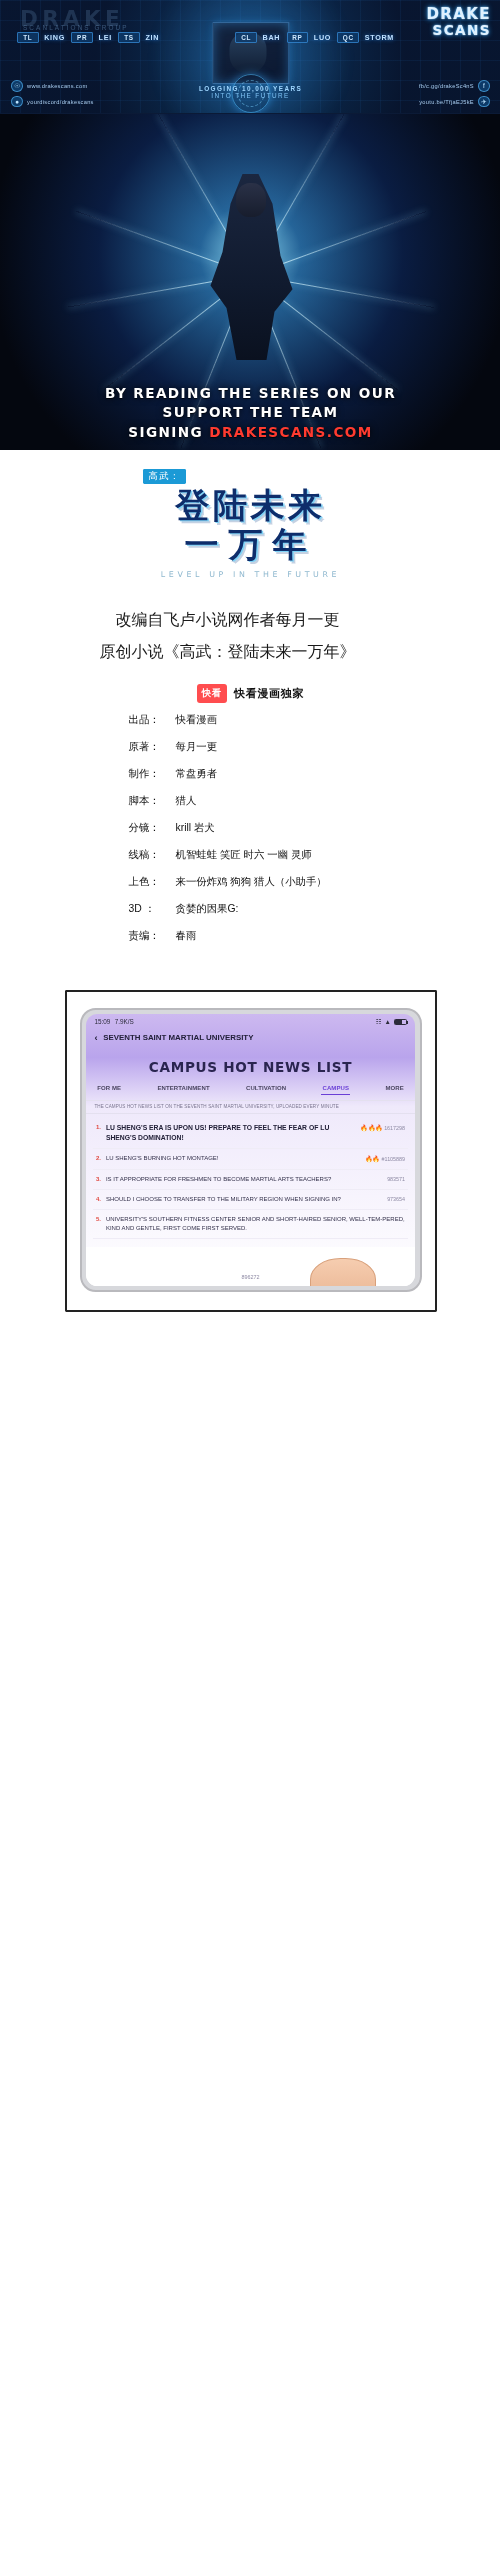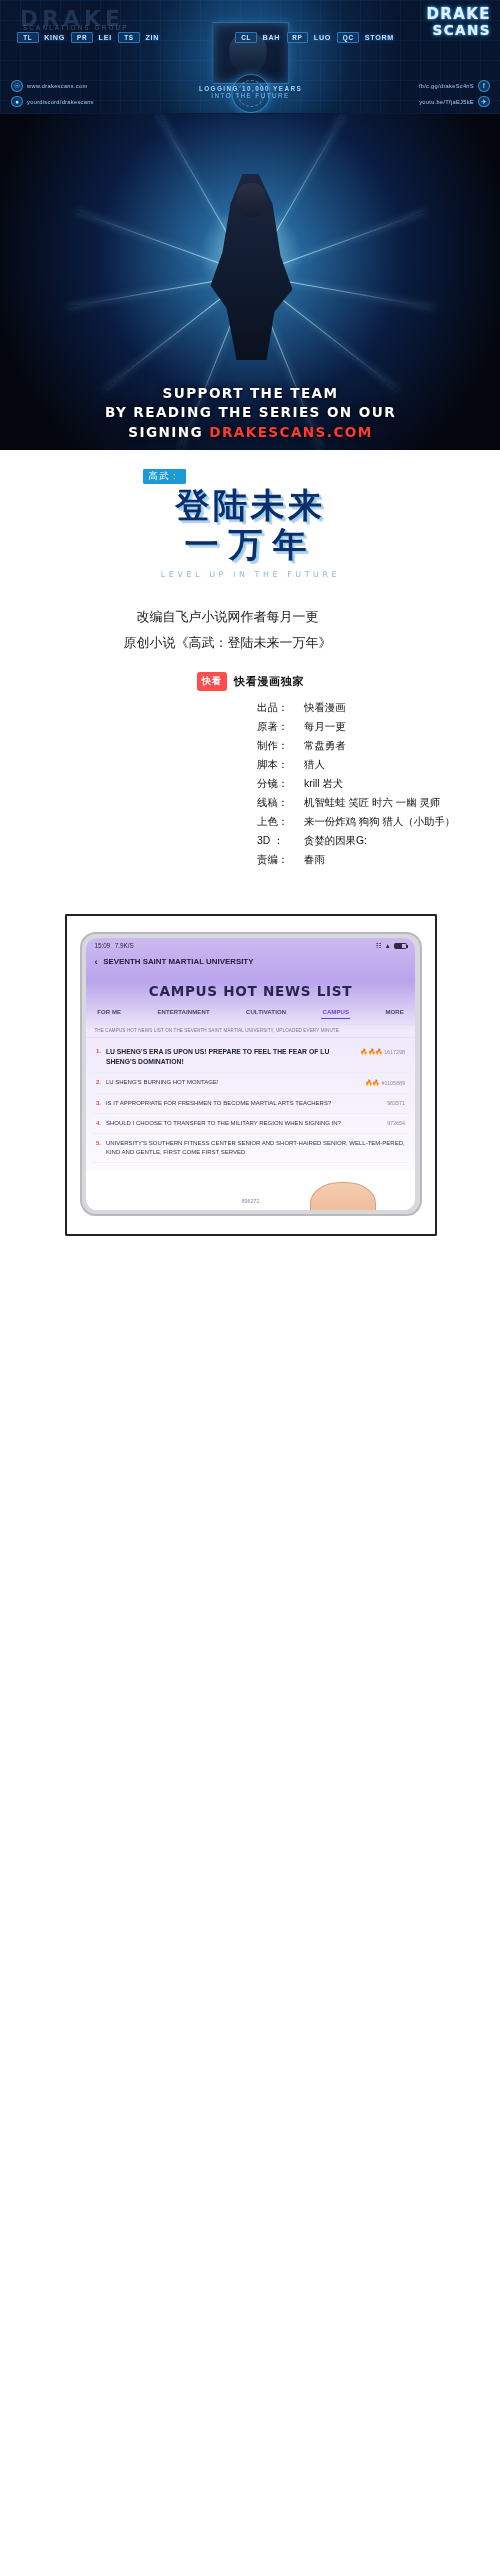--- a/index.html
+++ b/index.html
@@ -181,35 +181,35 @@
   }
   .title-cn .l2 { letter-spacing: 10px; }
   .title-en {
     margin-top: 5.7px; font-size: 7.9px; letter-spacing: 3.6px;
     color: #8fb8cf; font-family: "DejaVu Sans", sans-serif;
   }
 
   
   .info {
     width: 455px; padding: 18.6px 0 4.3px; text-align: center;
-    font-size: 13px; color: #1a1a1a; line-height: 2.0;
+    font-size: 16px; color: #1a1a1a; line-height: 2.0;
   }
   .pub {
     width: 501px; padding: 11.4px 0 2.9px;
     display: flex; align-items: center; justify-content: center; gap: 7.2px;
   }
   .pub .logo {
     background: #ff4d4f; color: #fff; font-weight: bold;
     font-size: 9.3px; padding: 2.9px 5px; border-radius: 2.9px; letter-spacing: 0.7px;
   }
   .pub .pub-text { font-size: 11px; font-weight: bold; color: #111; letter-spacing: 0.7px; }
 
   .staff {
     width: 500px; padding: 7.2px 0 14.3px;
-    display: flex; flex-direction: column; align-items: flex-end; gap: 5px;
+    display: flex; flex-direction: column; align-items: center; gap: 13px;
   }
   .staff-row {
     width: 243px; display: flex; font-size: 10.4px; color: #111;
   }
   .staff-row .k { width: 47px; flex: none; }
   .staff-row .v { flex: 1; }
 
   
   .panel {
     width: 501px; display: flex; justify-content: center;
@@ -376,22 +376,22 @@
     <div class="ray" style="transform: translateX(-50%) rotate(-80deg);"></div>
     <div class="ray" style="transform: translateX(-50%) rotate(110deg);"></div>
     <div class="ray" style="transform: translateX(-50%) rotate(-110deg);"></div>
     <div class="ray" style="transform: translateX(-50%) rotate(150deg);"></div>
     <div class="ray" style="transform: translateX(-50%) rotate(-150deg);"></div>
 
     <div class="figure"></div>
     <div class="head"></div>
 
     <div class="hero-caption">
+      <div>BY READING THE SERIES ON OUR</div>
       <div>SUPPORT THE TEAM</div>
-      <div>BY READING THE SERIES ON OUR</div>
       <div>
         <span>SIGNING </span><span class="dom">DRAKESCANS.COM</span>
       </div>
     </div>
   </div>
 
   <div class="title-block">
     <div class="title-badge">高武：</div>
     <div class="title-cn">
       <div>登陆未来</div>

